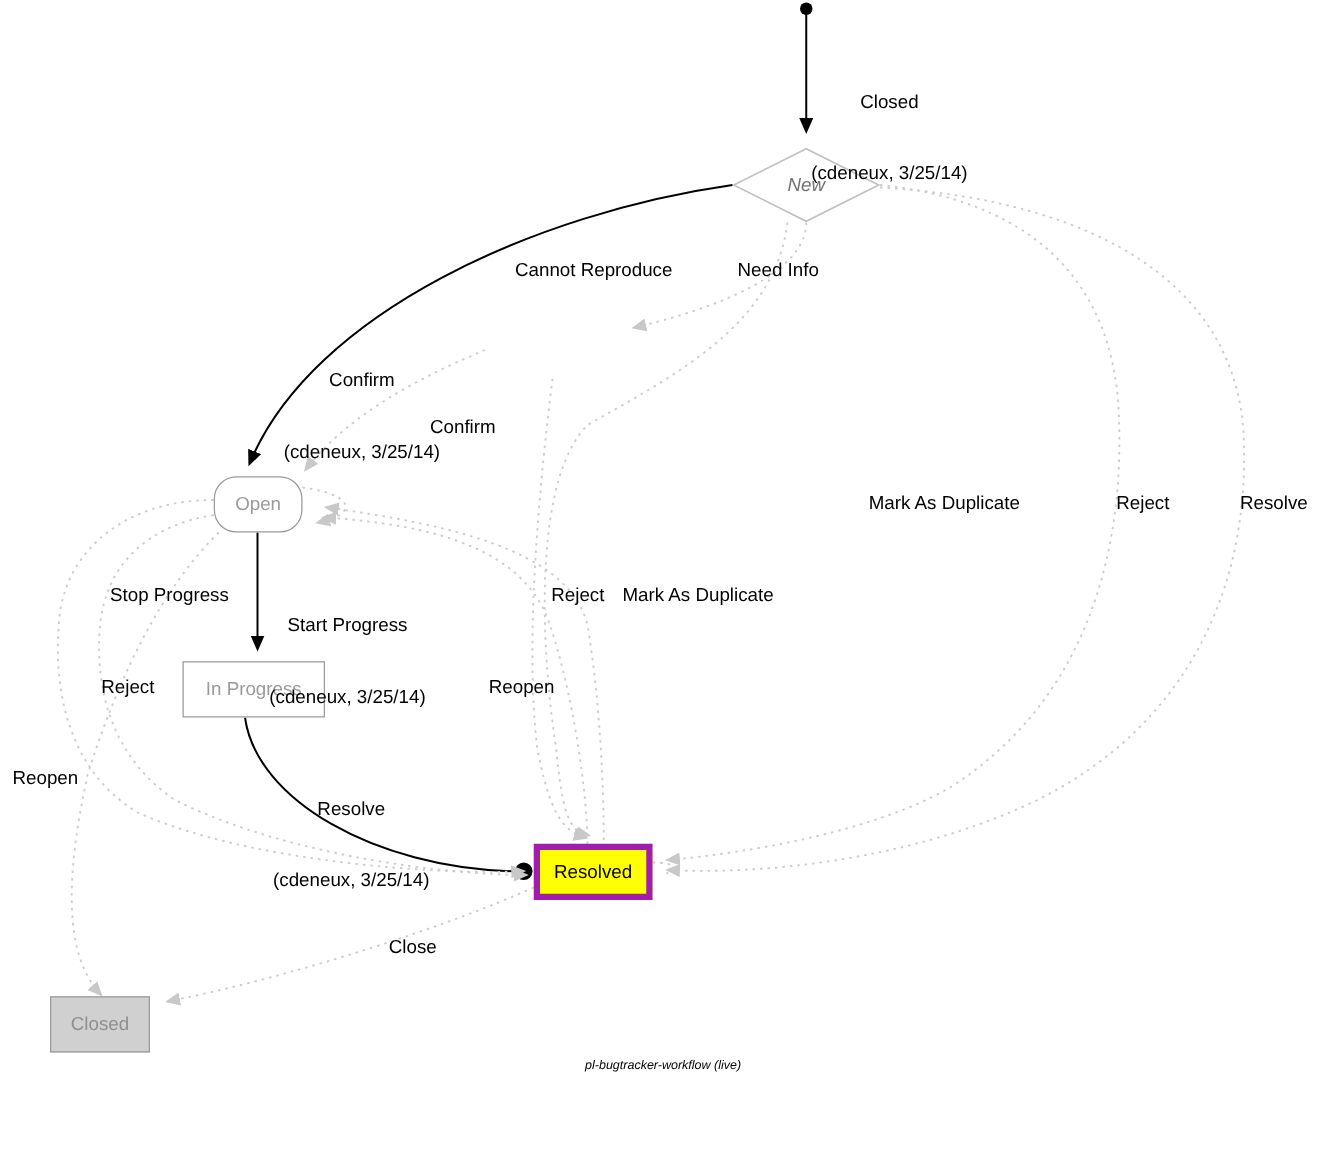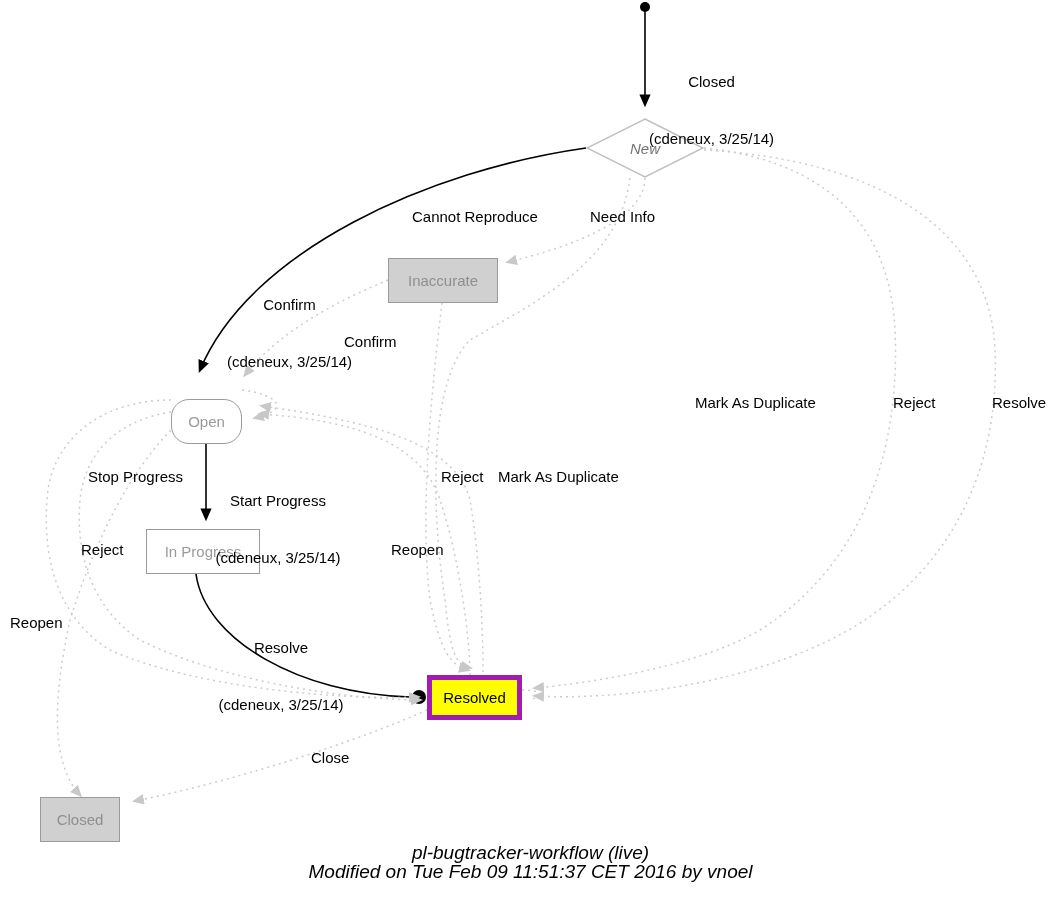--- a/index.html
+++ b/index.html
@@ -71,21 +71,21 @@
     color: #000000;
   }
   .label-center {
     text-align: center;
   }
   #footer {
     position: absolute;
     left: 0;
     width: 1061px;
     text-align: center;
-    font-size: 19px;
+    font-size: 10px;
     font-style: italic;
     color: #000000;
     line-height: 19px;
   }
 </style>
 </head>
 <body>
 
 <div id="canvas">
 
@@ -135,25 +135,22 @@
     </g>
   </svg>
 
   <div class="node node-diamond" style="left:586px; top:118px; width:118px; height:60px;">
     <svg width="118" height="60" style="position:absolute; left:0; top:0;">
       <polygon points="59,1 117,30 59,59 1,30" fill="#ffffff" stroke="#c0c0c0" stroke-width="1.4"></polygon>
     </svg>
     <span style="position:relative;">New</span>
   </div>
 
-  <div class="node node-grey" style="left:388px; top:258px; width:110px; height:45px;">
-    <span>Inaccurate</span>
-  </div>
-
-  <div class="node node-box node-inactive" style="left:171px; top:399px; width:71px; height:45px;border-radius:18px;">
+
+  <div class="node node-box node-inactive" style="left:171px; top:381px; width:71px; height:45px;border-radius:18px;">
     <span>Open</span>
   </div>
 
   <div class="node node-box node-inactive" style="left:146px; top:529px; width:114px; height:45px;">
     <span>In Progress</span>
   </div>
 
   <div class="node node-active" style="left:427px; top:675px; width:95px; height:45px;">
     <span>Resolved</span>
   </div>
@@ -203,16 +200,15 @@
 
   <div class="edge-label label-active label-center" style="left:281px; top:600px; transform:translateX(-50%);">
     <div>Resolve</div>
     <div>(cdeneux, 3/25/14)</div>
   </div>
 
   <div class="edge-label label-inactive" style="left:311px; top:748px;">Close</div>
 
   <div id="footer" style="top:843px;">
     <div>pl-bugtracker-workflow (live)</div>
-    <div>Modified on Tue Feb 09 11:51:37 CET 2016 by vnoel</div>
   </div>
 
 </div>
 
 </body></html>

